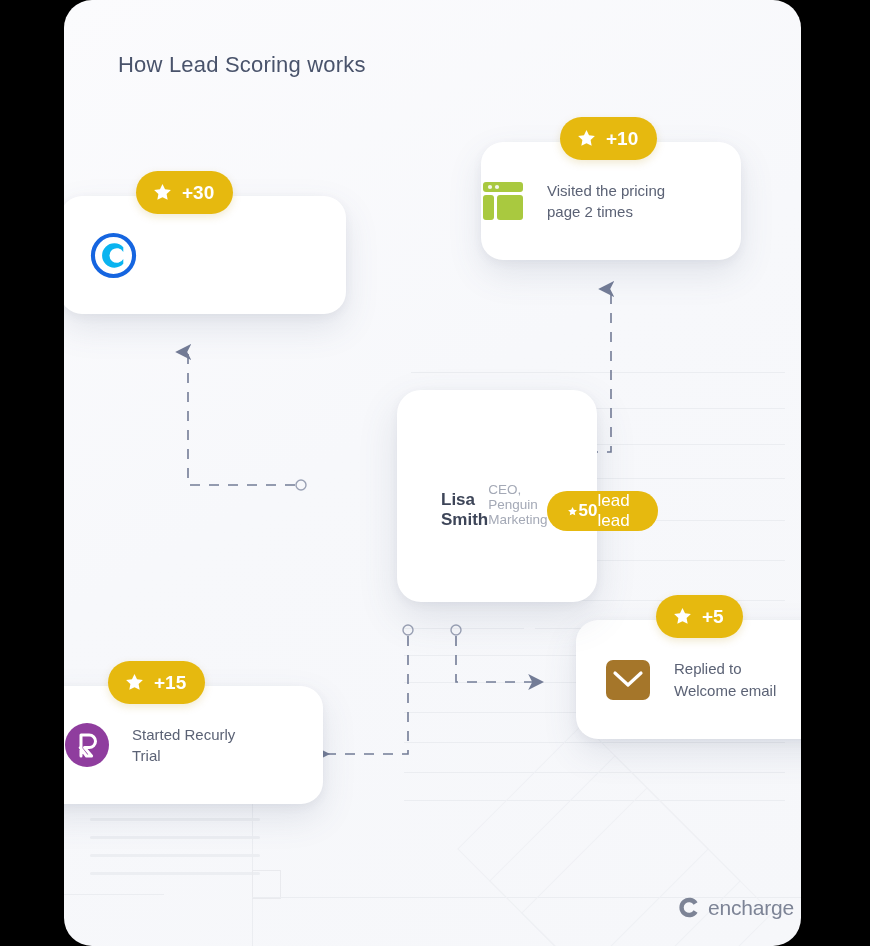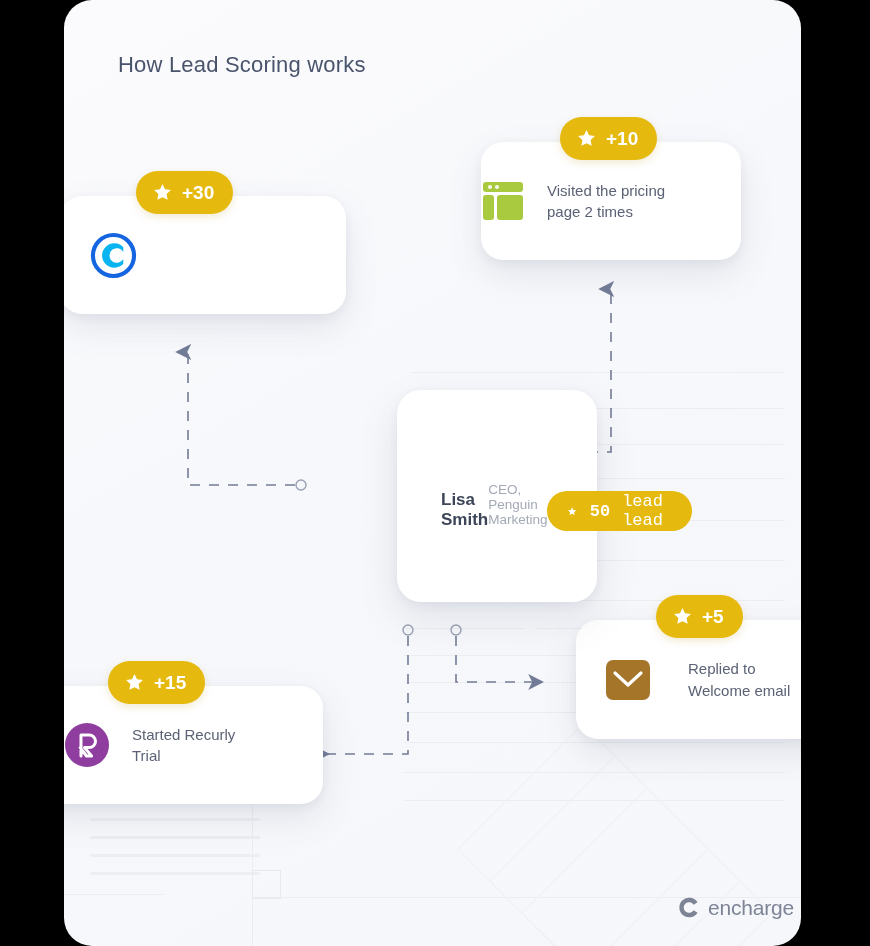--- a/index.html
+++ b/index.html
@@ -128,28 +128,27 @@
   }
   .prole {
     margin-top: 1px;
     font-size: 13.5px;
     color: #a4a9b6;
   }
   #lead-pill {
     margin-top: 14px;
     display: flex;
     align-items: center;
-    gap: 12px;
+    gap: 0;
     height: 40px;
     padding: 0 20px;
     border-radius: 21px;
     background: #e6b90f;
     color: #ffffff;
     font-size: 17px;
-    font-family: Liberation Mono, monospace;
   }
   #lead-pill .num { font-weight: bold; }
   #lead-pill .lbl { font-weight: normal; }
   
   #brand {
     position: absolute;
     left: 613px; top: 895px;
     display: flex; align-items: center; gap: 6px;
     z-index: 4;
   }
@@ -272,21 +271,21 @@
       <span class="txt">Visited the pricing
 page 2 times</span>
     </div>
 
     <div class="badge" style="left:592px; top:595px;">
       <svg class="star" viewBox="0 0 24 24">
         <path d="M12 2.2l2.9 6.1 6.7.9-4.9 4.6 1.2 6.6L12 17.3 6.1 20.4l1.2-6.6L2.4 9.2l6.7-.9z" fill="#ffffff"></path>
       </svg>
       <span>+5</span>
     </div>
-    <div class="card" style="left:512px; top:620px; width:262px; height:119px; padding-left:30px; gap:38px;">
+    <div class="card" style="left:512px; top:620px; width:262px; height:119px; padding-left:30px; gap:24px;">
       <span class="ico">
         <svg width="44" height="40" viewBox="0 0 44 40">
           <rect x="0" y="0" width="44" height="40" rx="7" fill="#a5762a"></rect>
           <path d="M9 13 L22 25 L35 13" fill="none" stroke="#ffffff" stroke-width="3.2" stroke-linecap="round" stroke-linejoin="round"></path>
         </svg>
       </span>
       <span class="txt">Replied to
 Welcome email</span>
     </div>
 

